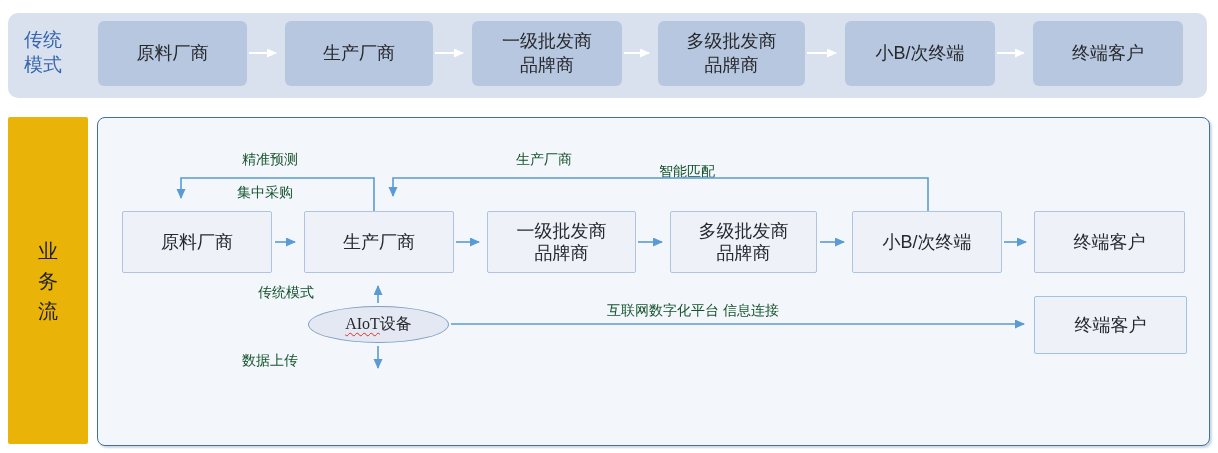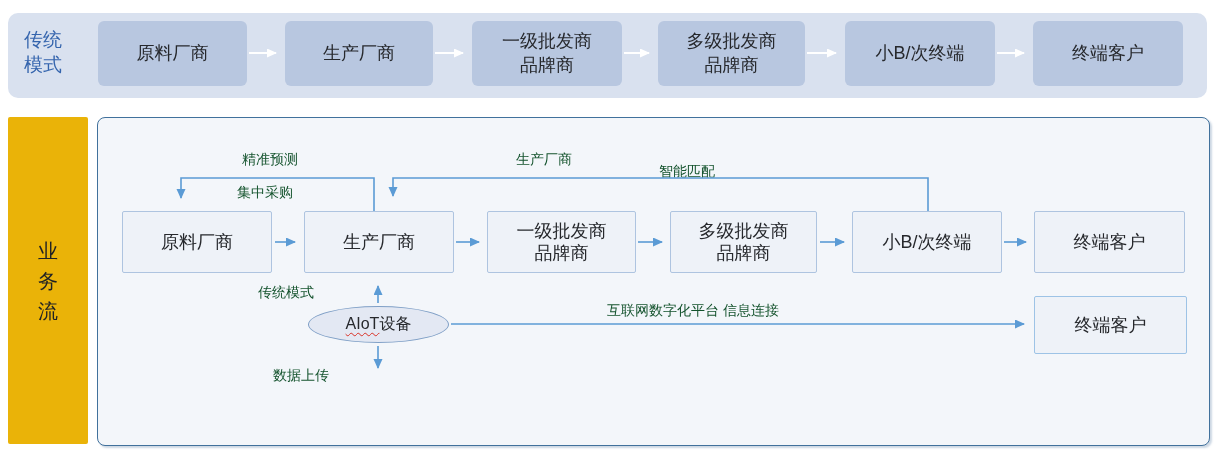--- a/index.html
+++ b/index.html
@@ -33,27 +33,27 @@
   .bbox2{position:absolute;left:1034px;top:296px;width:153px;height:58px;
     background:#eef2f8;border:1.3px solid #9dc3e6;border-radius:2px;box-sizing:border-box;
     display:flex;align-items:center;justify-content:center;font-size:18px;color:#26282c;}
   .ann{position:absolute;font-size:14px;color:#14532d;text-align:center;}
   .a-forecast{left:210px;top:151px;width:120px;}
   .a-purchase{left:205px;top:184px;width:120px;}
   .a-capacity{left:484px;top:151px;width:120px;}
   .a-matching{left:627px;top:163px;width:120px;}
   .a-digital{left:774px;top:151px;width:140px;}
   .a-sensing{left:226px;top:284px;width:120px;}
-  .a-upload{left:241px;top:352px;width:120px;margin-top:15px;}
+  .a-upload{left:210px;top:352px;width:120px;}
   .a-connect{left:568px;top:302px;width:250px;}
   .ellipse{position:absolute;left:308px;top:306px;width:141px;height:37px;
     background:#e3e8f3;border:1.3px solid #7f9fc6;border-radius:50%;box-sizing:border-box;
     display:flex;align-items:center;justify-content:center;font-size:16px;color:#26282c;}
   .squiggle{text-decoration:underline;text-decoration-style:wavy;
-    text-decoration-color:#d93025;text-decoration-thickness:1px;text-underline-offset:3px;}
+    text-decoration-color:#d93025;text-decoration-thickness:1px;text-underline-offset:3px;font-family:Liberation Serif, serif;}
   .platform{position:absolute;left:117px;top:380px;width:1065px;height:52px;
     background:#c9d3e6;display:flex;align-items:center;justify-content:center;
     font-size:19px;color:#1c1e22;}
   .arrows{position:absolute;left:0;top:0;width:1218px;height:453px;pointer-events:none;}
 </style>
 </head>
 <body>
 
 <div class="canvas">
 

